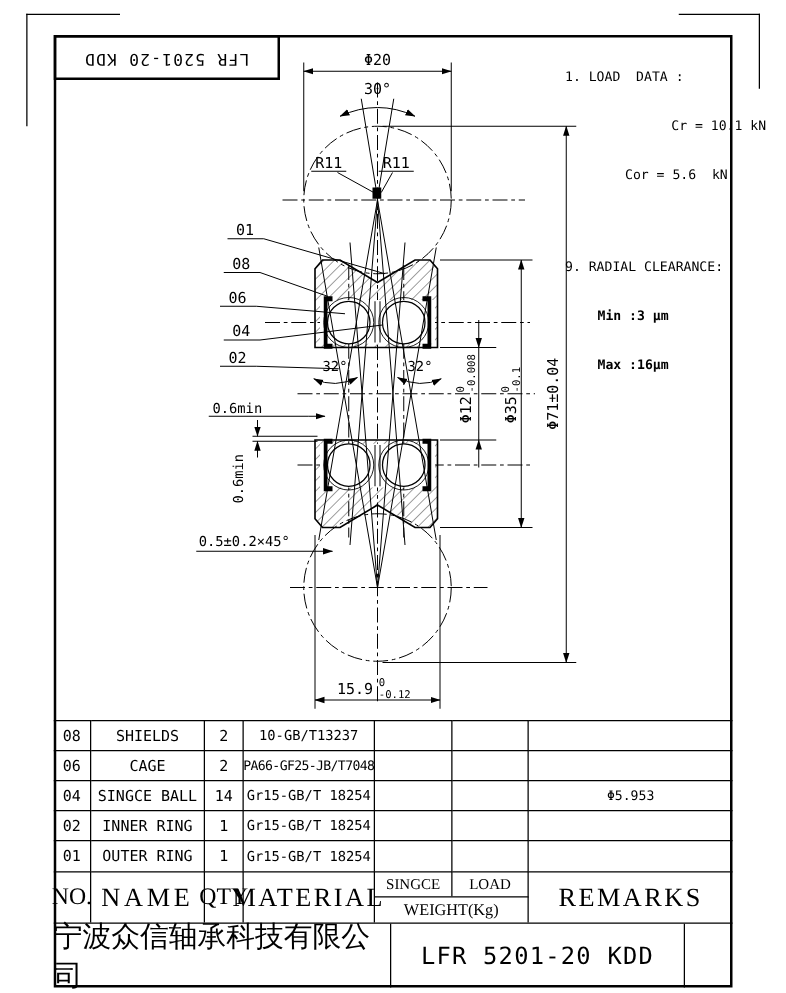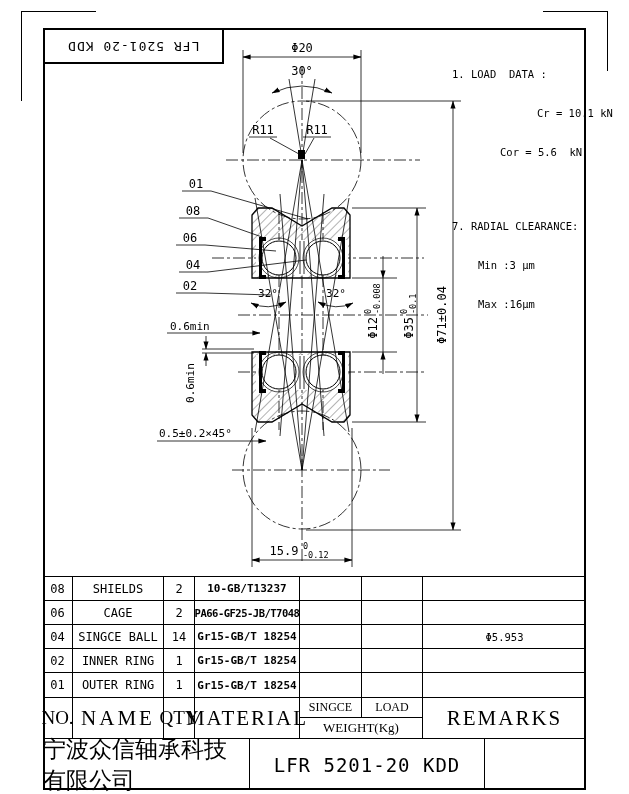--- a/index.html
+++ b/index.html
@@ -11,55 +11,55 @@
   .corner-tl{position:absolute;left:21px;top:11px;width:74px;height:89px;
              border-left:1.5px solid #000;border-top:1.5px solid #000;}
   .corner-tr{position:absolute;left:543px;top:11px;width:64px;height:59px;
              border-right:1.5px solid #000;border-top:1.5px solid #000;}
   
   .titlebox{position:absolute;left:43px;top:28px;width:181px;height:36px;
             border:2px solid #000;box-sizing:border-box;display:flex;
             align-items:center;justify-content:center;}
   .titlebox span{transform:rotate(180deg);font:13px "DejaVu Sans Mono",monospace;letter-spacing:1px;}
   
-  .notes{position:absolute;left:452px;top:42px;font:10.5px "DejaVu Sans Mono",monospace;line-height:13px;white-space:pre;}
+  .notes{position:absolute;left:452px;top:30px;font:10.5px "DejaVu Sans Mono",monospace;line-height:13px;white-space:pre;}
   .notes .ind1{margin-left:85px;}
   .notes .ind2{margin-left:48px;}
-  .notes .ind3{margin-left:26px;}
+  .notes .ind3{margin-left:26px;font-weight:bold;}
   .notes .gap{height:9px;}
   
   svg.draw{position:absolute;left:0;top:0;}
   .cl{stroke:#000;stroke-width:0.8;stroke-dasharray:12 3 3 3;fill:none;}
   .tl{stroke:#000;stroke-width:0.8;fill:none;}
   .dim{stroke:#000;stroke-width:0.8;fill:none;}
   text.ann{font:12px "DejaVu Sans Mono",monospace;fill:#000;}
   text.ann11{font:11px "DejaVu Sans Mono",monospace;fill:#000;}
   text.tol{font:8.5px "DejaVu Sans Mono",monospace;fill:#000;}
   
   .ptable{position:absolute;left:43px;top:576px;width:543px;height:214px;display:grid;
           grid-template-columns:30px 91px 31px 105px 62px 61px 163px;
           grid-template-rows:24px 24px 24px 24px 25px 20px 21px 52px;}
   .pt-cell{display:flex;align-items:center;justify-content:center;
            border-top:1px solid #000;border-right:1px solid #000;
            font:12px "DejaVu Sans Mono",monospace;box-sizing:border-box;
            white-space:nowrap;overflow:visible;}
   .noR{border-right:none;text-align:center;}
-  .mat{font-size:11px;font-weight:bold;}
+  .mat{font-size:11px;}
   .tight{font-size:10.5px;letter-spacing:-0.5px;}
   .rmk{font-size:10.5px;}
   .h-no{grid-column:1;grid-row:6/8;font:19px "Liberation Serif",serif;}
   .h-name{grid-column:2;grid-row:6/8;font:21px "Liberation Serif",serif;letter-spacing:3px;}
   .h-qty{grid-column:3;grid-row:6/8;font:19px "Liberation Serif",serif;}
   .h-mat{grid-column:4;grid-row:6/8;font:21px "Liberation Serif",serif;letter-spacing:2px;}
   .h-singce{grid-column:5;grid-row:6;font:12px "Liberation Serif",serif;}
   .h-total{grid-column:6;grid-row:6;font:12px "Liberation Serif",serif;}
   .h-weight{grid-column:5/7;grid-row:7;font:13px "Liberation Serif",serif;}
   .h-remarks{grid-column:7;grid-row:6/8;font:21px "Liberation Serif",serif;letter-spacing:2px;border-right:none;}
   .t-footer{grid-column:1/8;grid-row:8;display:flex;border-top:1px solid #000;border-right:none;padding:0;}
-  .f-company{width:207px;border-right:1px solid #000;box-sizing:border-box;display:flex;
+  .f-company{width:270px;border-right:1px solid #000;box-sizing:border-box;display:flex;
              align-items:center;justify-content:center;font:23px "Liberation Sans",sans-serif;}
   .f-part{width:235px;border-right:1px solid #000;box-sizing:border-box;display:flex;
           align-items:center;justify-content:center;font:19px "DejaVu Sans Mono",monospace;letter-spacing:1px;}
   .f-empty{flex:1;}
 </style>
 </head>
 <body>
 
 <div class="page">
 
@@ -69,21 +69,21 @@
 
   <div class="titlebox">
     <span>LFR 5201-20 KDD</span>
   </div>
 
   <div class="notes">
     <div>1. LOAD  DATA :</div>
     <div class="ind1">Cr = 10.1 kN</div>
     <div class="ind2">Cor = 5.6  kN</div>
     <div class="gap"></div>
-    <div>7. RADIAL CLEARANCE:</div>
+    <div>9. RADIAL CLEARANCE:</div>
     <div class="ind3">Min :3 μm</div>
     <div class="ind3">Max :16μm</div>
   </div>
 
   <svg class="draw" width="629" height="576" viewBox="0 0 629 576">
     <defs>
       <marker id="arr" viewBox="0 0 10 10" refX="9.5" refY="5" markerWidth="10" markerHeight="10" orient="auto-start-reverse">
         <path d="M0,1.8 L10,5 L0,8.2 Z" fill="#000"></path>
       </marker>
       <pattern id="hatch" width="6" height="6" patternUnits="userSpaceOnUse" patternTransform="rotate(45)">

